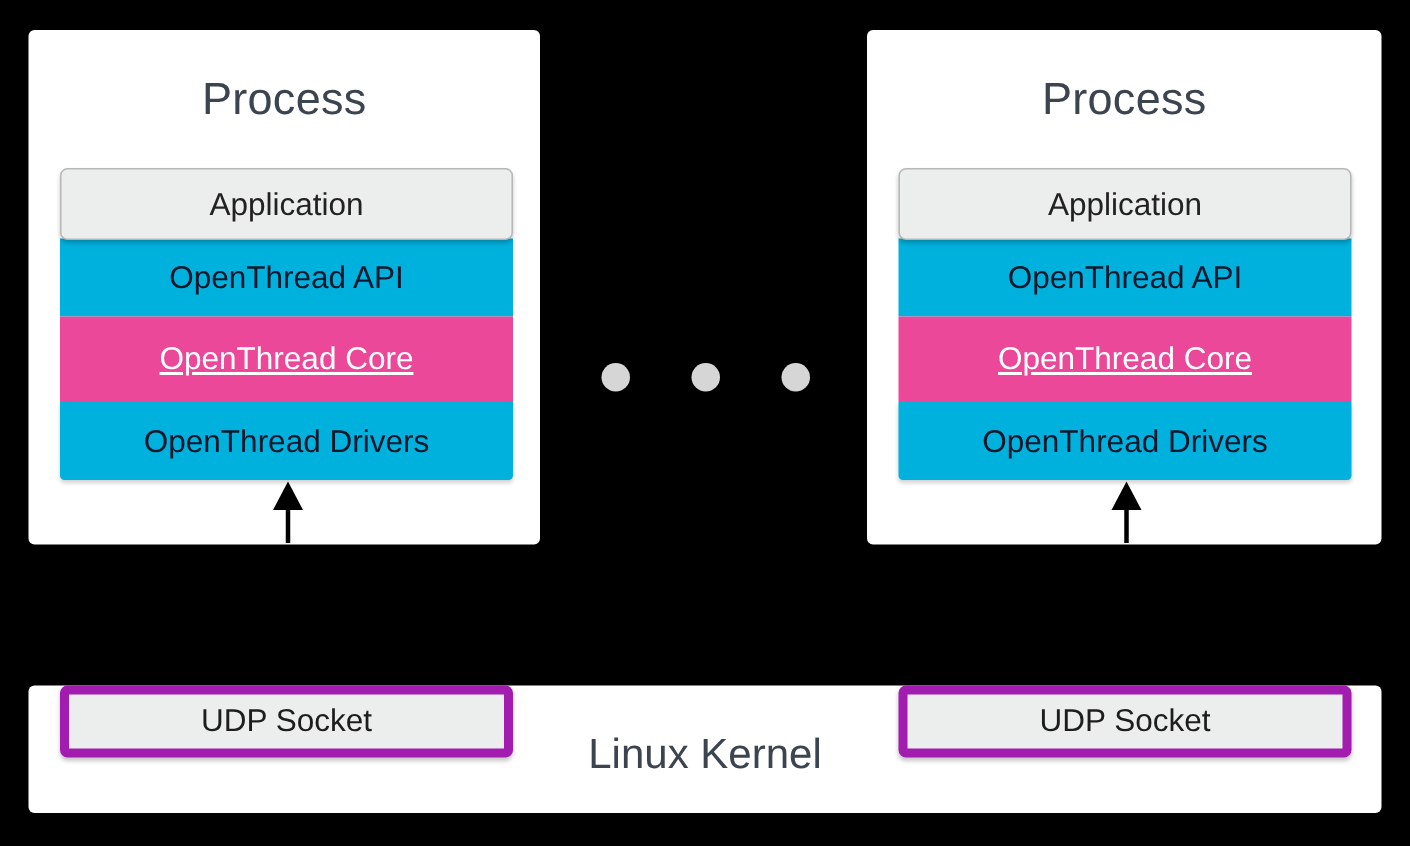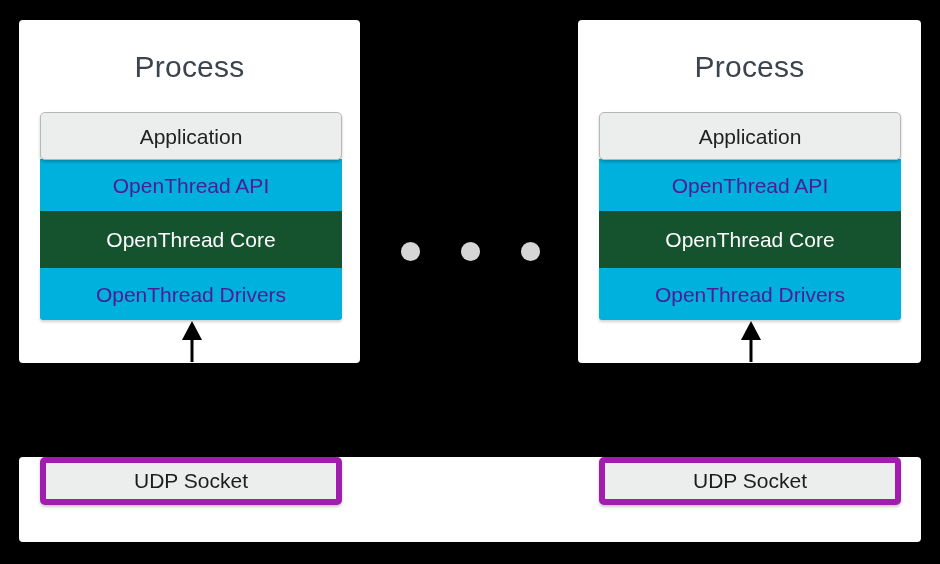--- a/index.html
+++ b/index.html
@@ -54,26 +54,27 @@
     background: #eceded;
     border: 1px solid #b7b7b7;
     border-radius: 5px;
     color: #222222;
     box-shadow: 0 2px 3px rgba(0,0,0,0.22);
     z-index: 3;
   }
 
   .layer-api, .layer-drivers {
     background: #00b0dd;
-    color: #4c1d95;
+    color: #0f172a;
   }
 
   .layer-core {
-    background: #14532d;
+    background: #ec4899;
     color: #ffffff;
+    text-decoration: underline;
   }
 
   .layer-drivers {
     border-bottom-left-radius: 3px;
     border-bottom-right-radius: 3px;
     box-shadow: 0 2px 3px rgba(0,0,0,0.18);
     text-align: right;
   }
 
   
@@ -163,16 +164,17 @@
     <svg width="32" height="48" viewBox="0 0 32 48">
       <line x1="16" y1="44" x2="16" y2="20" stroke="#000000" stroke-width="3"></line>
       <polygon points="16,3 26,22 6,22" fill="#000000"></polygon>
     </svg>
   </div>
 
   <div class="kernel-panel" style="left:19px; top:457px; width:902px; height:85px;"></div>
 
   <div class="socket-box" style="left:40px; top:457px; width:302px; height:48px;">UDP Socket</div>
 
+  <div class="kernel-label" style="left:360px; width:220px; top:487px;">Linux Kernel</div>
 
   <div class="socket-box" style="left:599px; top:457px; width:302px; height:48px;">UDP Socket</div>
 
 </div>
 
 </body></html>

